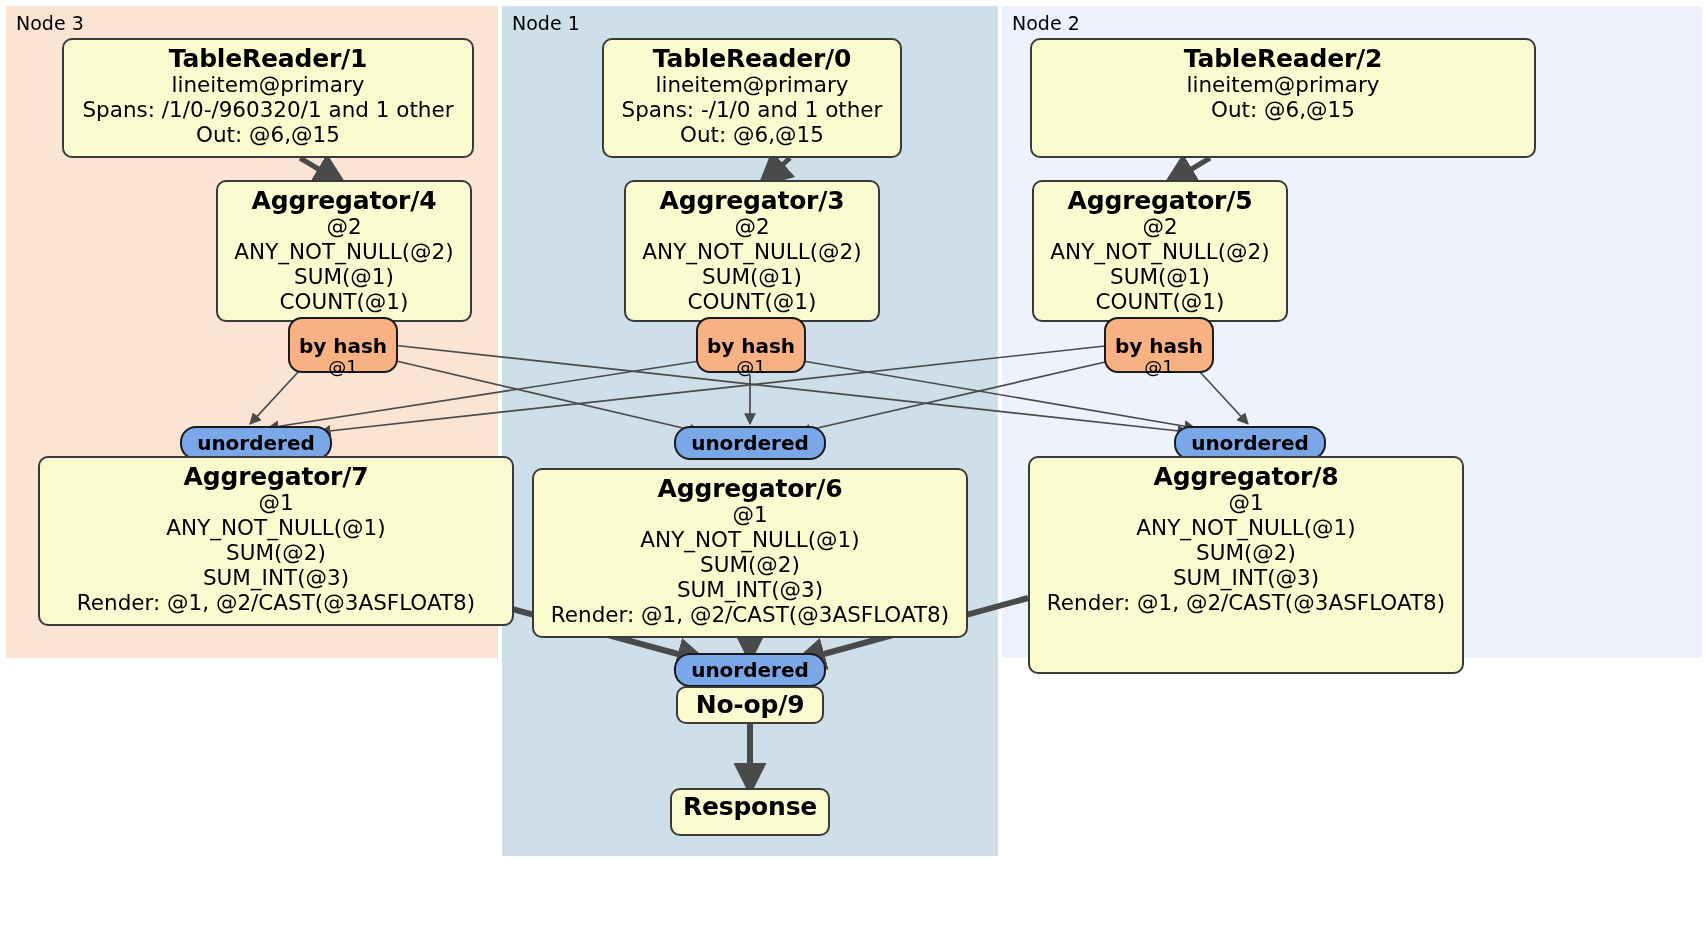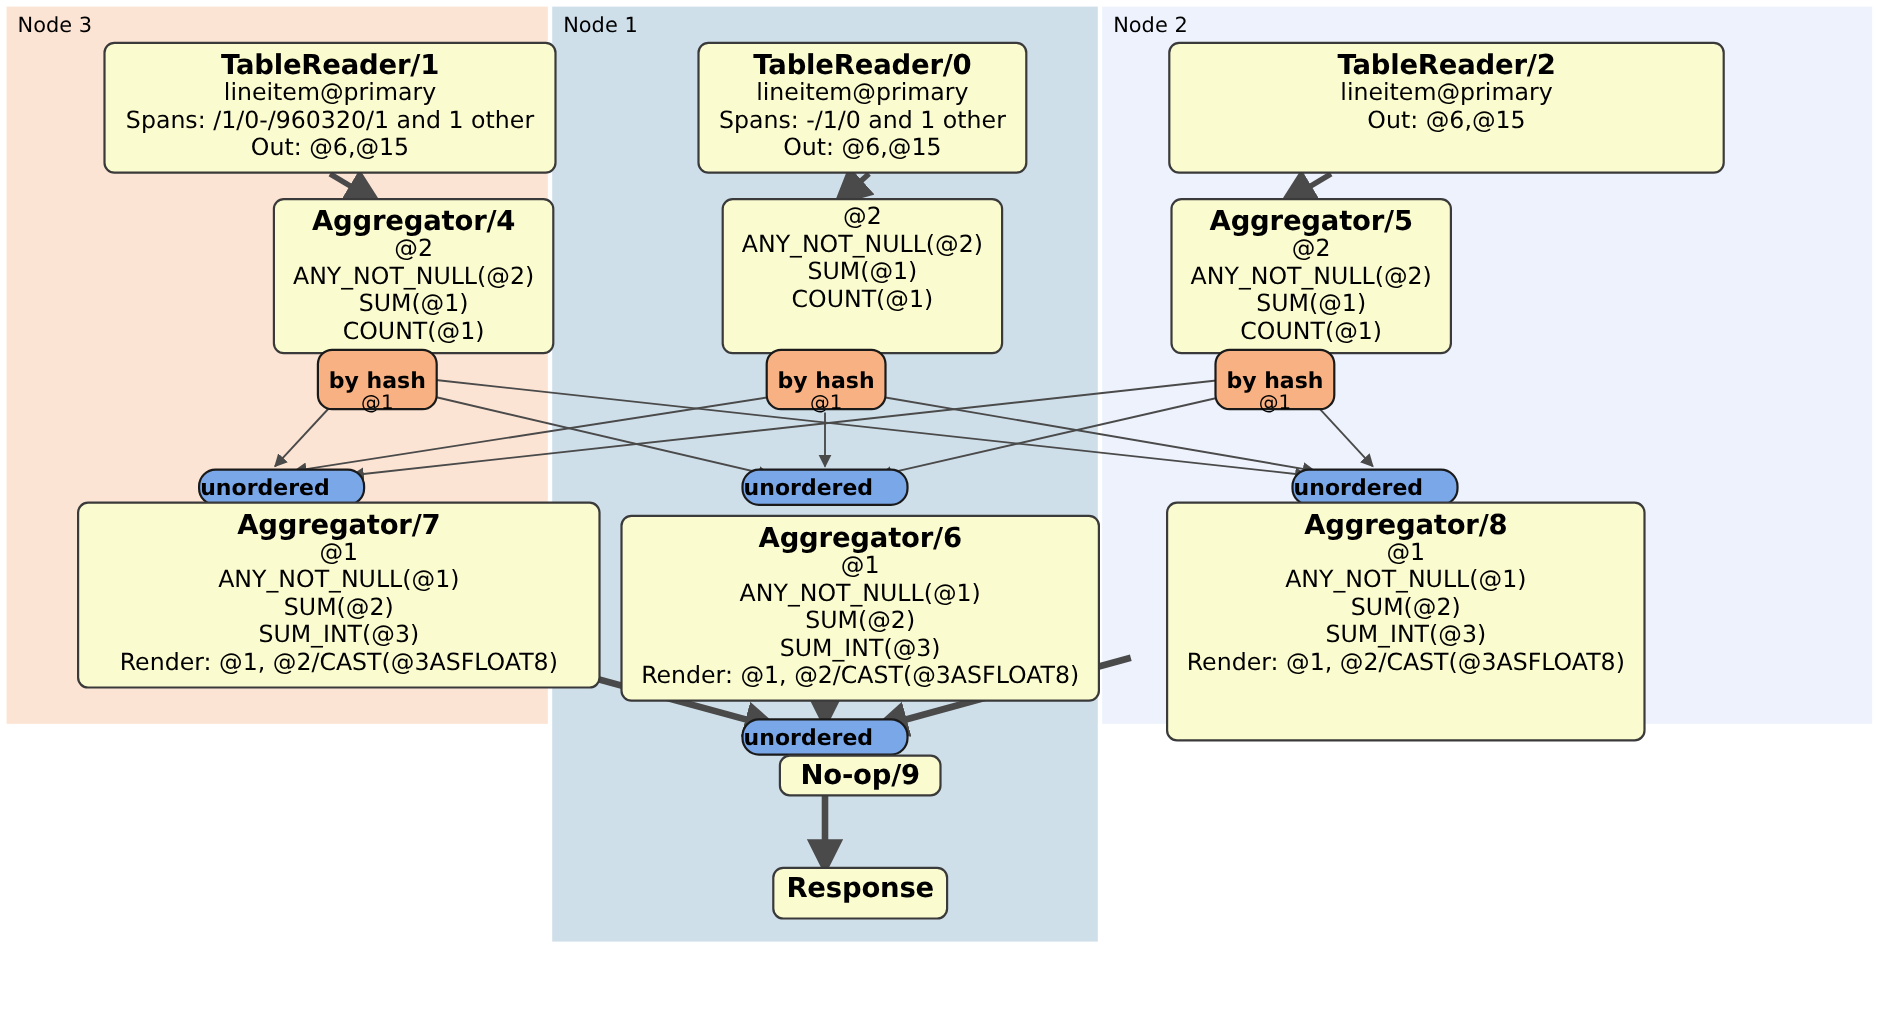--- a/index.html
+++ b/index.html
@@ -36,21 +36,20 @@
   .proc {
     position: absolute;
     box-sizing: border-box;
     background: #fbfbd0;
     border: 2px solid #3a3a3a;
     border-radius: 10px;
     text-align: center;
     color: #000;
     padding-top: 4px;
     line-height: 1.16;
-    margin-left: 32px;
   }
   .proc .title {
     font-weight: bold;
     font-size: 25px;
     letter-spacing: -0.2px;
     white-space: nowrap;
   }
   .proc .line {
     font-size: 21.5px;
     white-space: nowrap;
@@ -76,21 +75,21 @@
   .badge.hash .b-sub {
     font-size: 18px;
   }
   .badge.unordered {
     background: #7aa7e8;
     border-radius: 16px;
     font-weight: bold;
     font-size: 20px;
     display: flex;
     align-items: center;
-    justify-content: flex-start;
+    justify-content: center;
   }
   
   #edges {
     position: absolute;
     left: 0; top: 0;
     width: 1708px; height: 940px;
     pointer-events: none;
   }
 </style>
 </head>
@@ -168,20 +167,21 @@
 
   <div class="proc" style="left:216px; top:180px; width:256px; height:142px;">
     <div class="title">Aggregator/4</div>
     <div class="line">@2</div>
     <div class="line">ANY_NOT_NULL(@2)</div>
     <div class="line">SUM(@1)</div>
     <div class="line">COUNT(@1)</div>
   </div>
 
   <div class="proc" style="left:624px; top:180px; width:256px; height:142px;">
+    <div class="title">Aggregator/3</div>
     <div class="line">@2</div>
     <div class="line">ANY_NOT_NULL(@2)</div>
     <div class="line">SUM(@1)</div>
     <div class="line">COUNT(@1)</div>
   </div>
 
   <div class="proc" style="left:1032px; top:180px; width:256px; height:142px;">
     <div class="title">Aggregator/5</div>
     <div class="line">@2</div>
     <div class="line">ANY_NOT_NULL(@2)</div>

